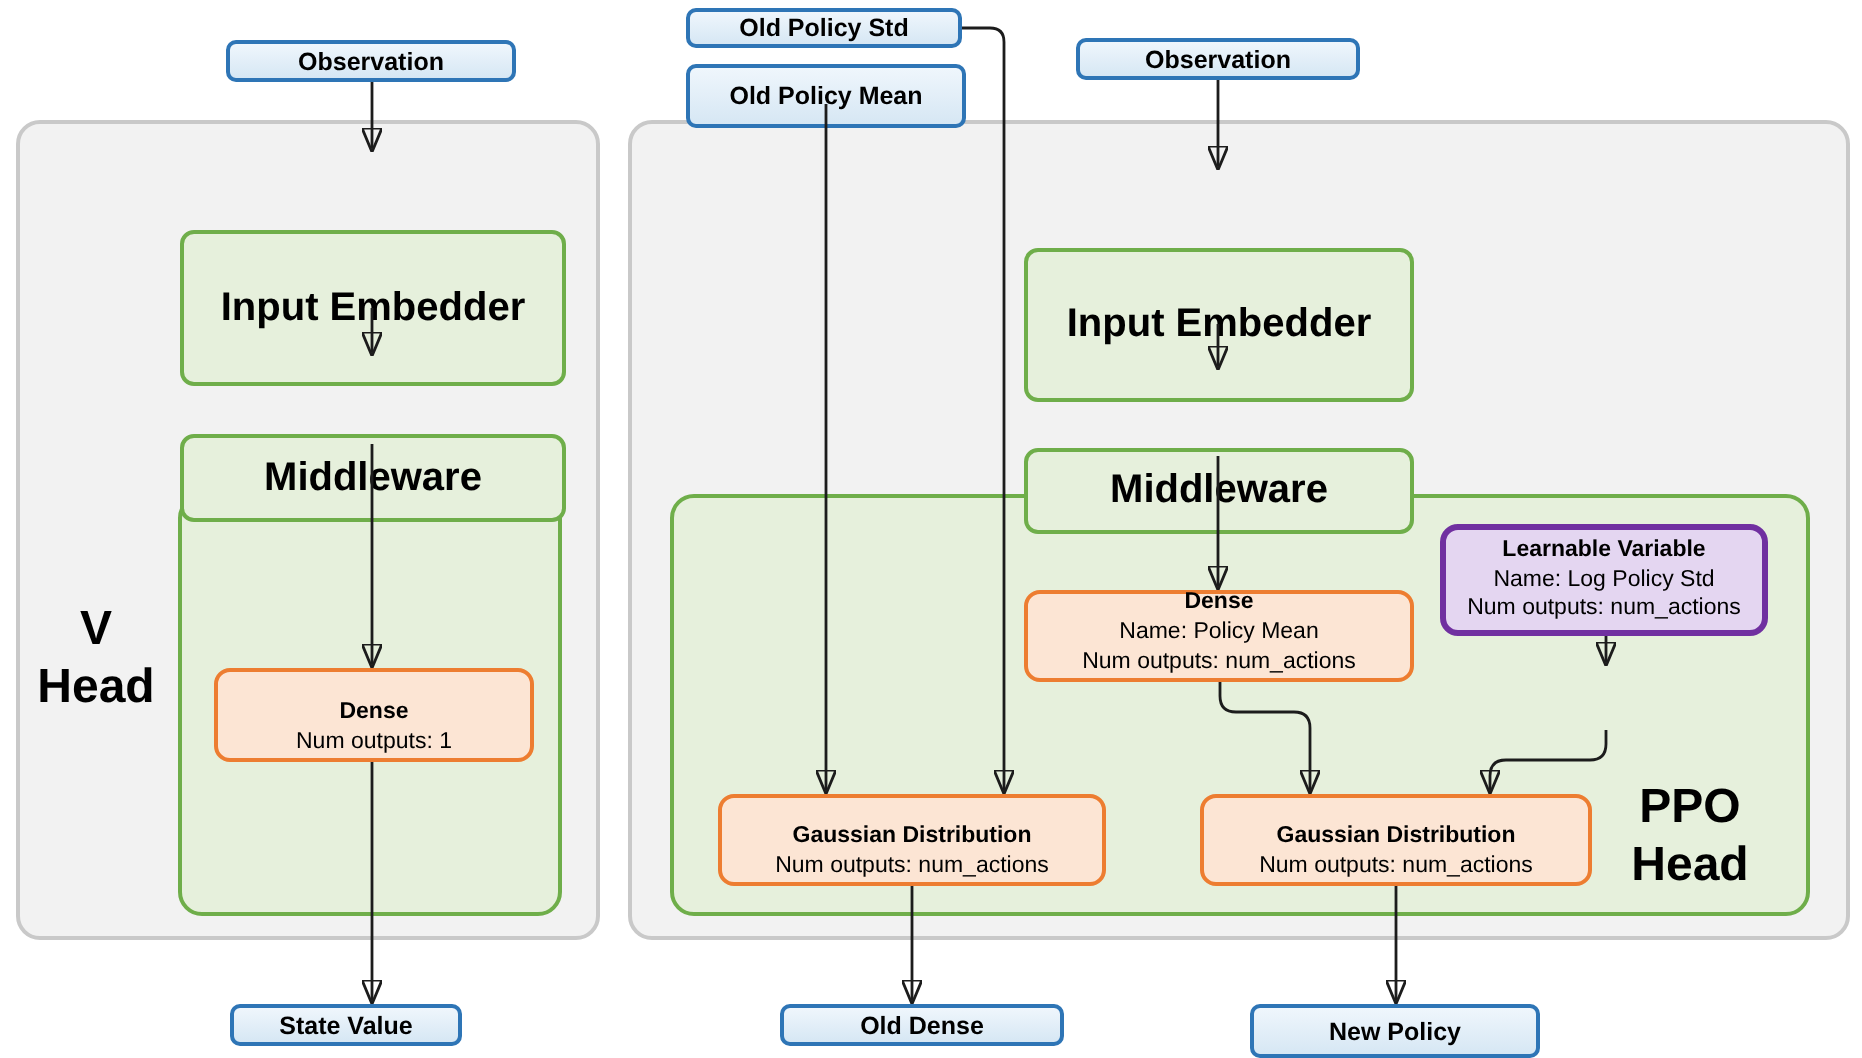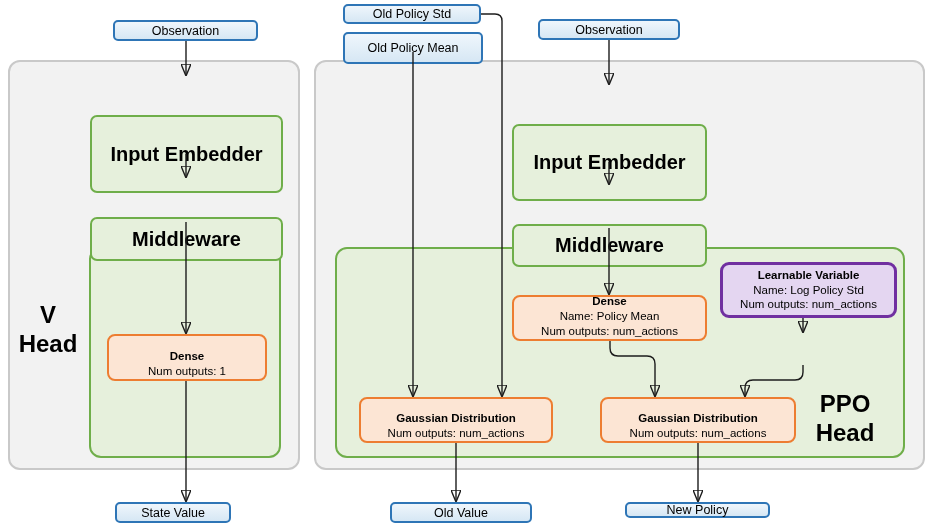--- a/index.html
+++ b/index.html
@@ -16,21 +16,21 @@
     box-sizing:border-box;
   }
   .node{
     position:absolute;display:flex;align-items:center;justify-content:center;
     box-sizing:border-box;text-align:center;
   }
   .node.multi{flex-direction:column;line-height:1.3;}
   .blue{
     background:linear-gradient(180deg,#eff6fc 0%,#d6e7f4 100%);
     border:2.5px solid #2e75b6;border-radius:5px;
-    font-weight:normal;font-size:12.5px;
+    font-weight:bold;font-size:12.5px;
   }
   .green{
     background:#e6f0dc;border:2.5px solid #6fae4a;border-radius:7px;
     font-weight:bold;font-size:20px;margin-top:39px;
   }
   .orange{
     background:#fce5d4;border:2.5px solid #ed7d31;border-radius:8px;
     font-size:11.5px;
     justify-content:flex-end;
   }
@@ -81,38 +81,38 @@
 
   <div class="node green" style="left:512px;top:85px;width:195px;height:77px">Input Embedder</div>
   <div class="node green" style="left:512px;top:185px;width:195px;height:43px">Middleware</div>
 
   <div class="node orange multi" style="left:512px;top:295px;width:195px;height:46px">
     <span class="title-line">Dense</span>
     <span>Name: Policy Mean</span>
     <span>Num outputs: num_actions</span>
   </div>
 
-  <div class="node purple multi" style="left:720px;top:262px;width:177px;height:56px">
+  <div class="node purple multi" style="left:720px;top:262px;width:164px;height:56px">
     <span class="title-line">Learnable Variable</span>
     <span>Name: Log Policy Std</span>
     <span>Num outputs: num_actions</span>
   </div>
 
 
   <div class="node orange multi" style="left:359px;top:397px;width:194px;height:46px">
     <span class="title-line">Gaussian Distribution</span>
     <span>Num outputs: num_actions</span>
   </div>
   <div class="node orange multi" style="left:600px;top:397px;width:196px;height:46px">
     <span class="title-line">Gaussian Distribution</span>
     <span>Num outputs: num_actions</span>
   </div>
 
-  <div class="node blue" style="left:390px;top:502px;width:142px;height:21px">Old Value</div>
-  <div class="node blue" style="left:625px;top:502px;width:145px;height:16px">New Policy</div>
+  <div class="node blue" style="left:390px;top:502px;width:142px;height:21px">Old Dense</div>
+  <div class="node blue" style="left:625px;top:502px;width:145px;height:27px">New Policy</div>
 
   <svg class="wires" width="931" height="529" viewBox="0 0 931 529">
     <defs>
       <marker id="arrow" markerWidth="12" markerHeight="10" refX="10" refY="5" orient="auto" markerUnits="userSpaceOnUse">
         <path d="M0,0 L12,5 L0,10 Z" fill="#151515" stroke="none"></path>
       </marker>
     </defs>
     <path d="M186,41 V74" marker-end="url(#arrow)"></path>
     <path d="M186,154 V176" marker-end="url(#arrow)"></path>
     <path d="M186,222 V332" marker-end="url(#arrow)"></path>

